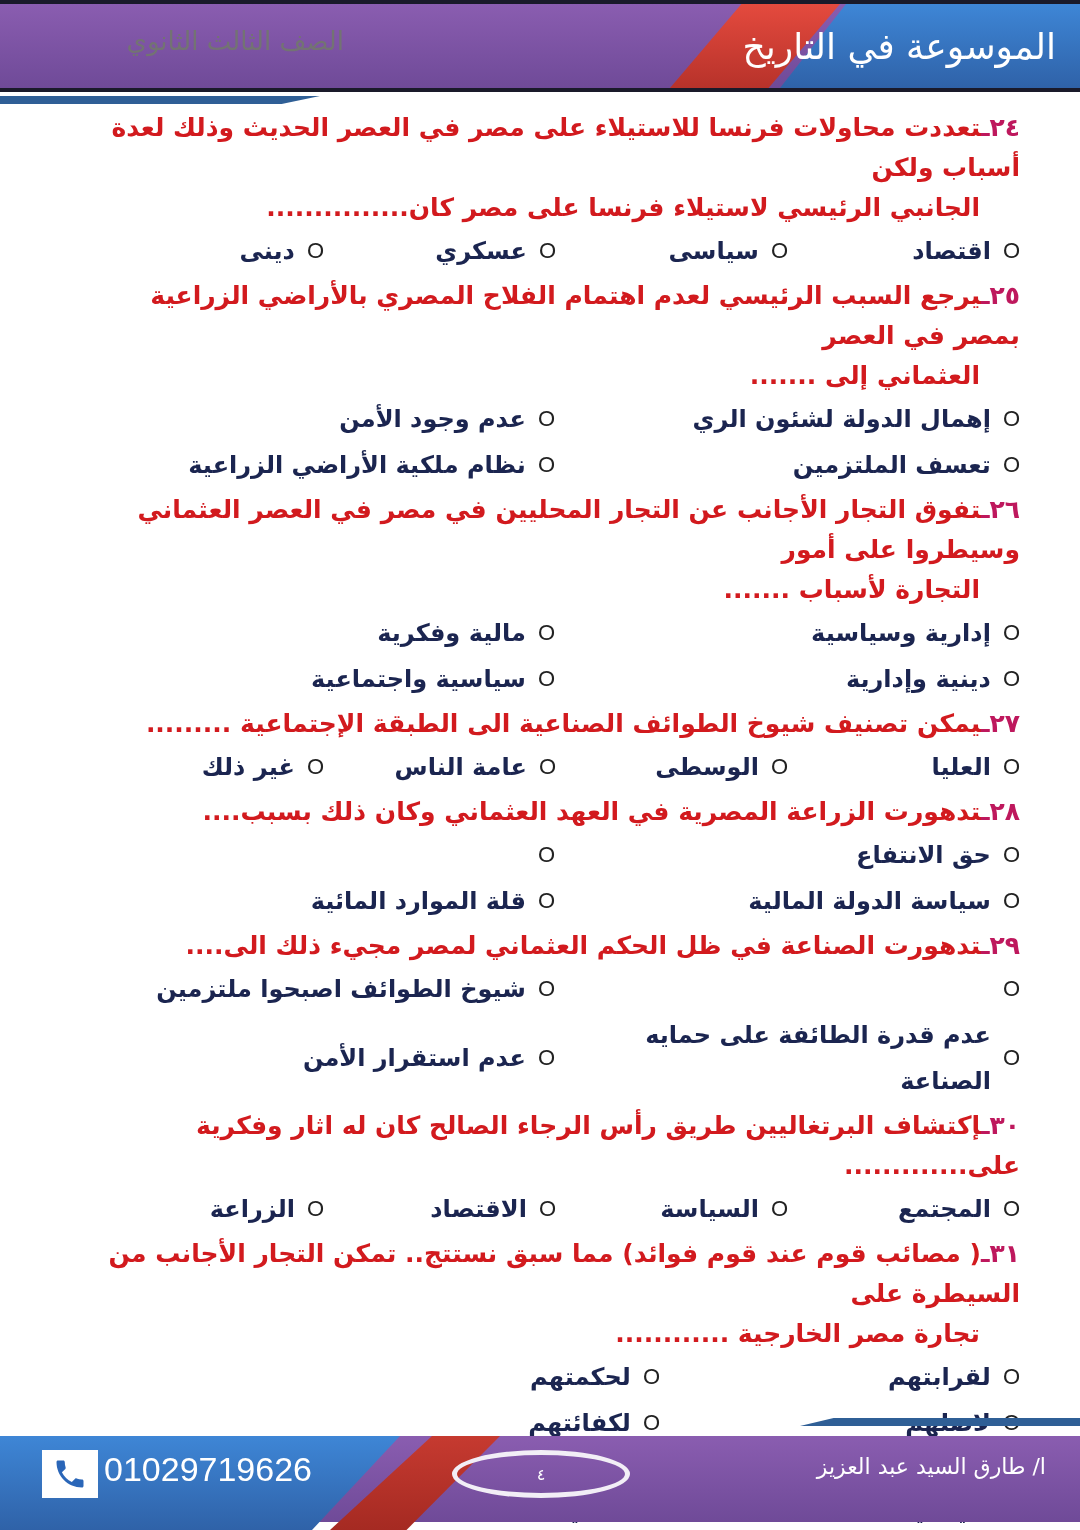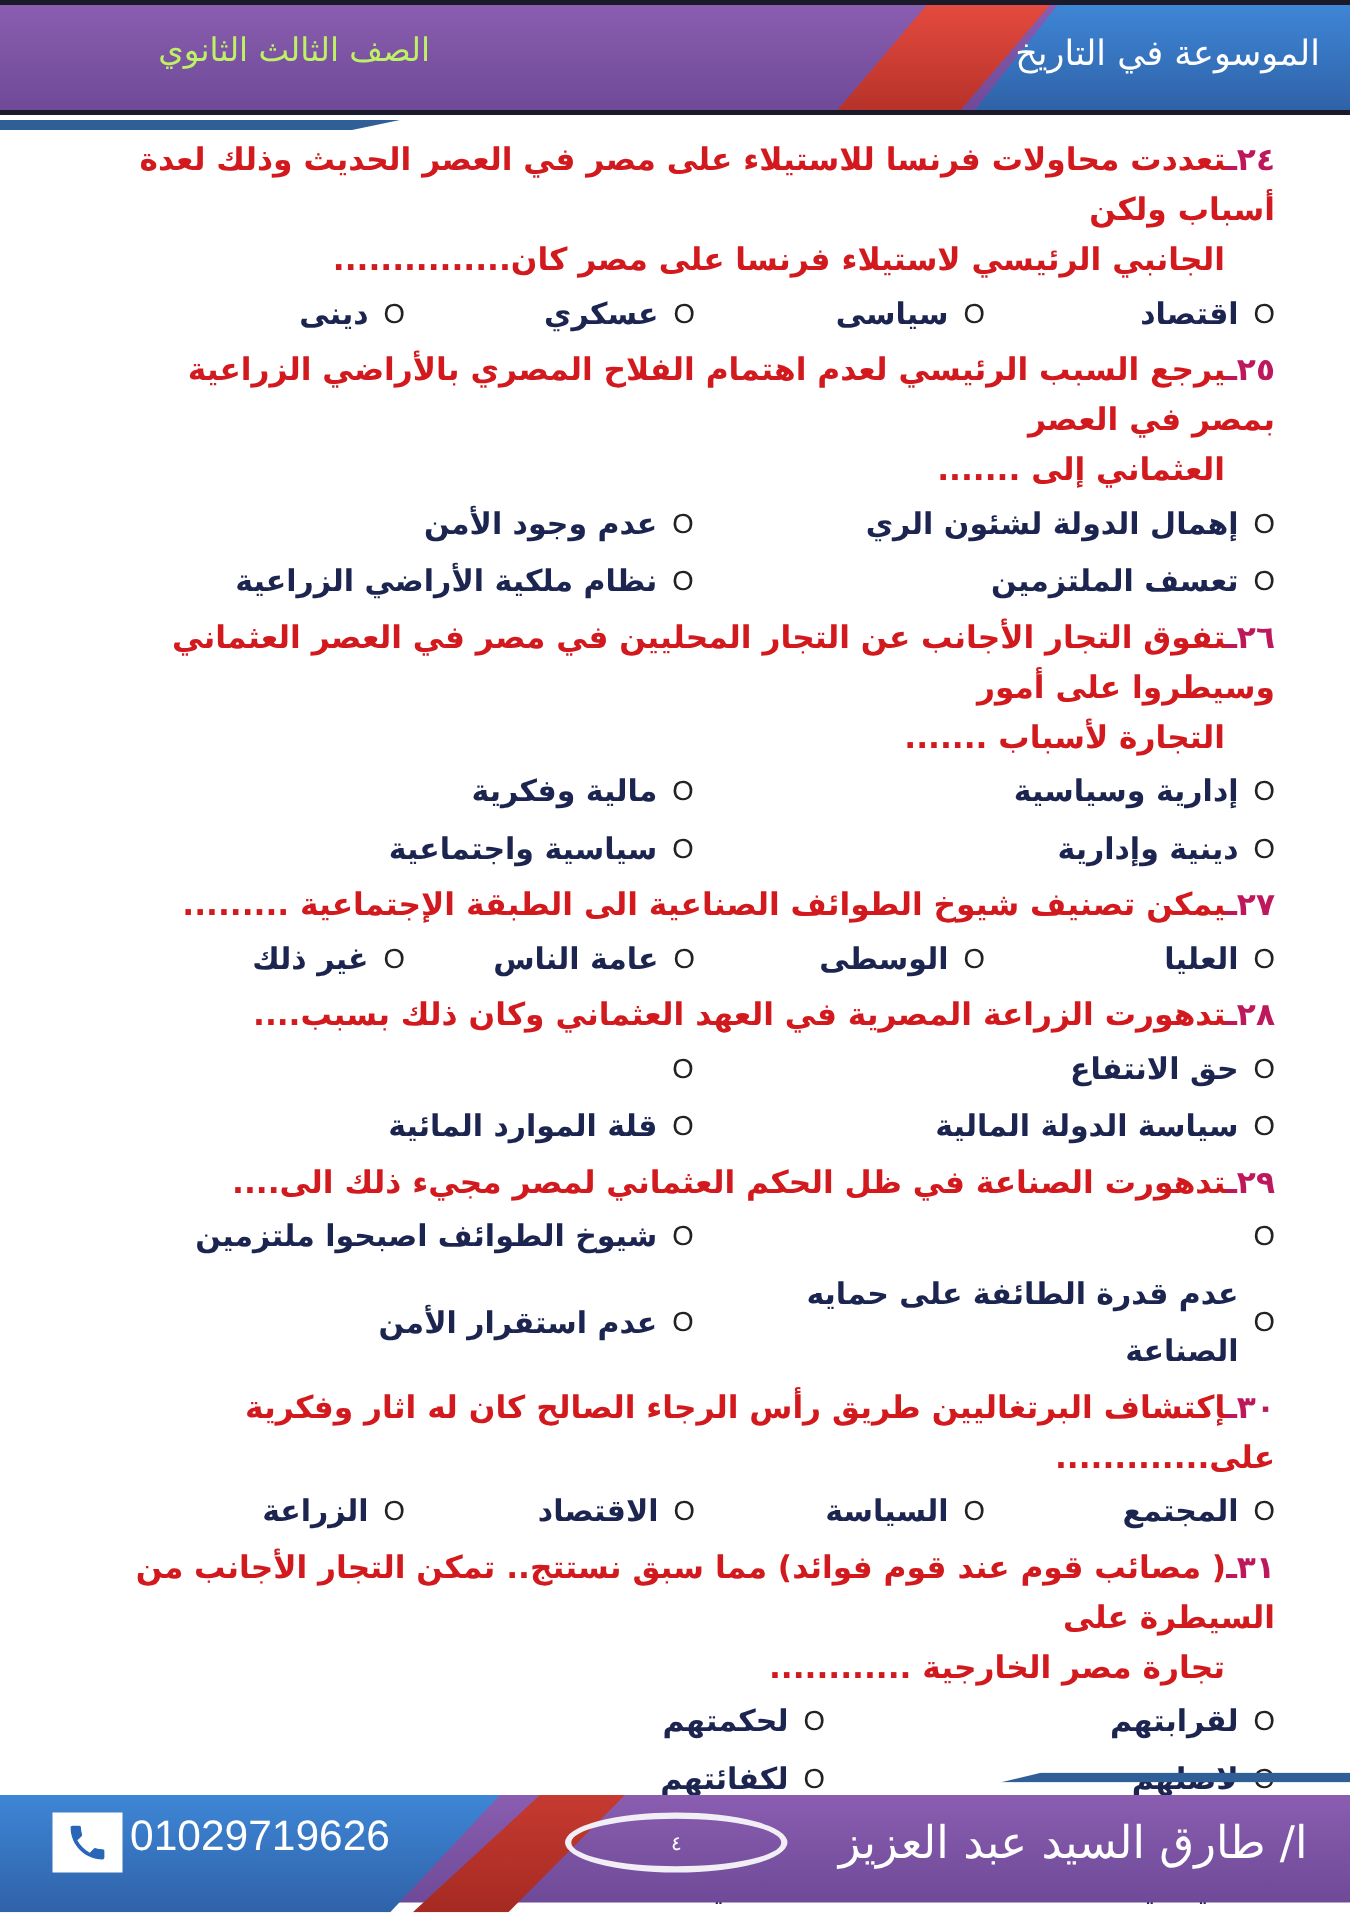--- a/index.html
+++ b/index.html
@@ -22,24 +22,24 @@
       background: linear-gradient(180deg, #e44a3e 0%, #b7322a 100%);
       clip-path: polygon(42% 0, 100% 0, 58% 100%, 0 100%);
     }
     .header-blue {
       position: absolute; top: 4px; height: 84px; left: 780px; width: 300px;
       background: linear-gradient(180deg, #3e86d6 0%, #2f62a8 100%);
       clip-path: polygon(22% 0, 100% 0, 100% 100%, 0 100%);
     }
     .header-title {
       position: absolute; right: 24px; top: 26px; color: #ffffff;
-      font-family: "DejaVu Sans", sans-serif; font-size: 28px; direction: rtl;
+      font-family: "DejaVu Sans", sans-serif; font-size: 36px; direction: rtl;
     }
     .header-grade {
-      position: absolute; left: 104px; top: 26px; color: #bef264; width: 240px; text-align: right;
+      position: absolute; left: 104px; top: 26px; color: #737373; width: 240px; text-align: right;
       font-family: "DejaVu Sans", sans-serif; font-size: 26px; direction: rtl;
     }
     .top-rule {
       position: absolute; left: 0; top: 96px; width: 320px; height: 8px;
       background: #2f5f96; border-radius: 0 0 40px 0;
       clip-path: polygon(0 0, 100% 0, 88% 100%, 0 100%);
     }
     
     .content {
       position: absolute; left: 90px; top: 108px; width: 930px;
@@ -94,21 +94,21 @@
       font-family: "Liberation Sans", sans-serif; font-size: 34px;
     }
     .page-oval {
       position: absolute; left: 452px; top: 14px; width: 178px; height: 48px;
       border: 5px solid #f2eef6; border-radius: 50%; box-sizing: border-box;
       display: flex; align-items: center; justify-content: center;
       color: #ffffff; font-size: 16px;
     }
     .author {
       position: absolute; right: 34px; top: 18px; color: #ffffff;
-      font-size: 36px; direction: rtl;
+      font-size: 22px; direction: rtl;
     }
   </style>
 </head>
 <body>
 
 <div class="header">
   <div class="header-purple"></div>
   <div class="header-red"></div>
   <div class="header-blue"></div>
   <div class="header-title">الموسوعة في التاريخ</div>

